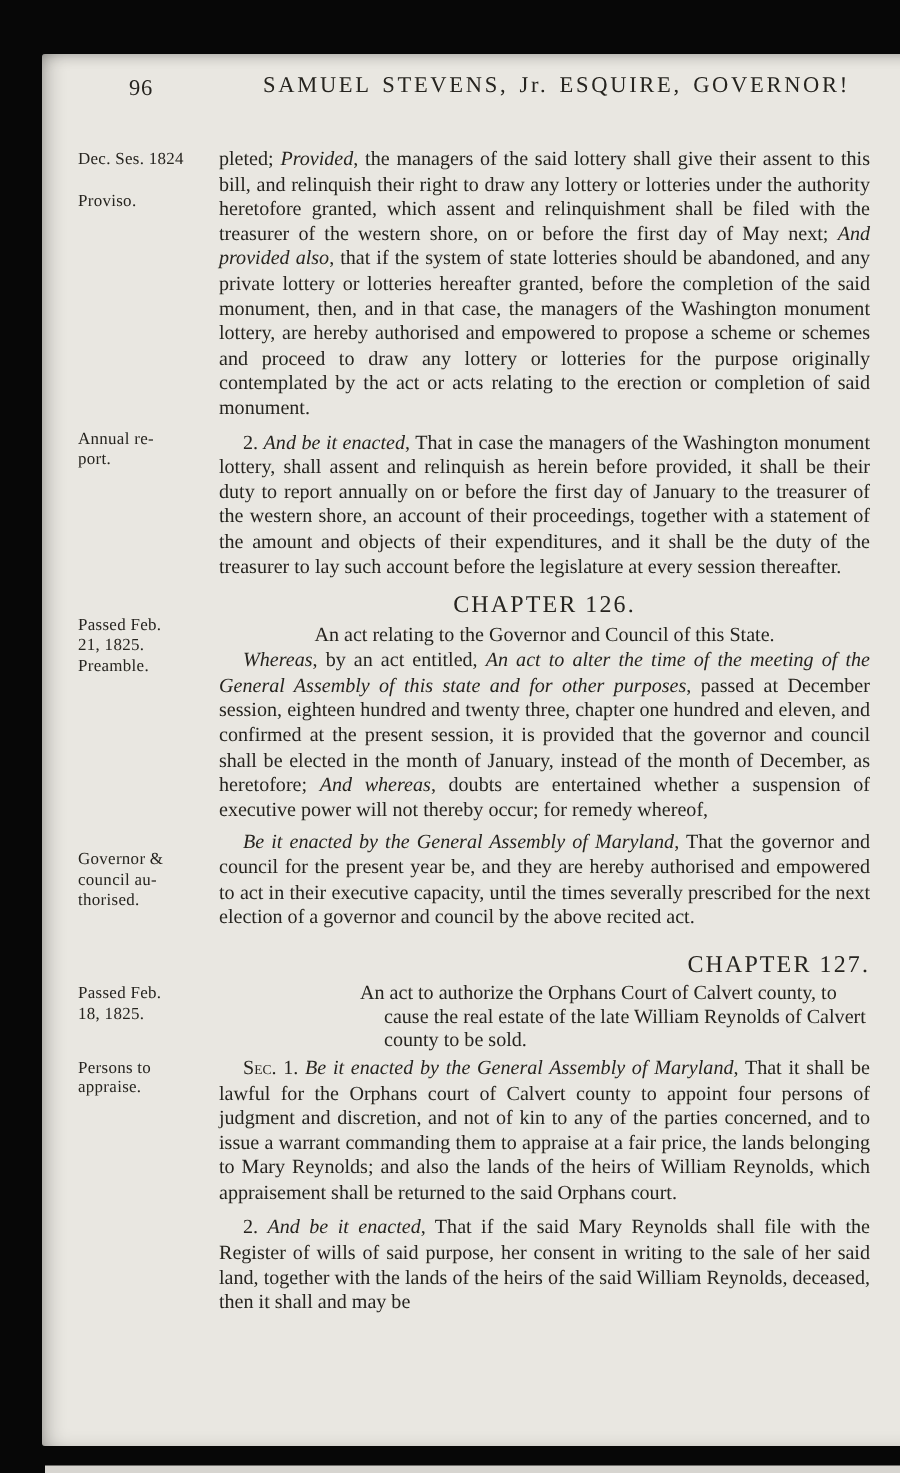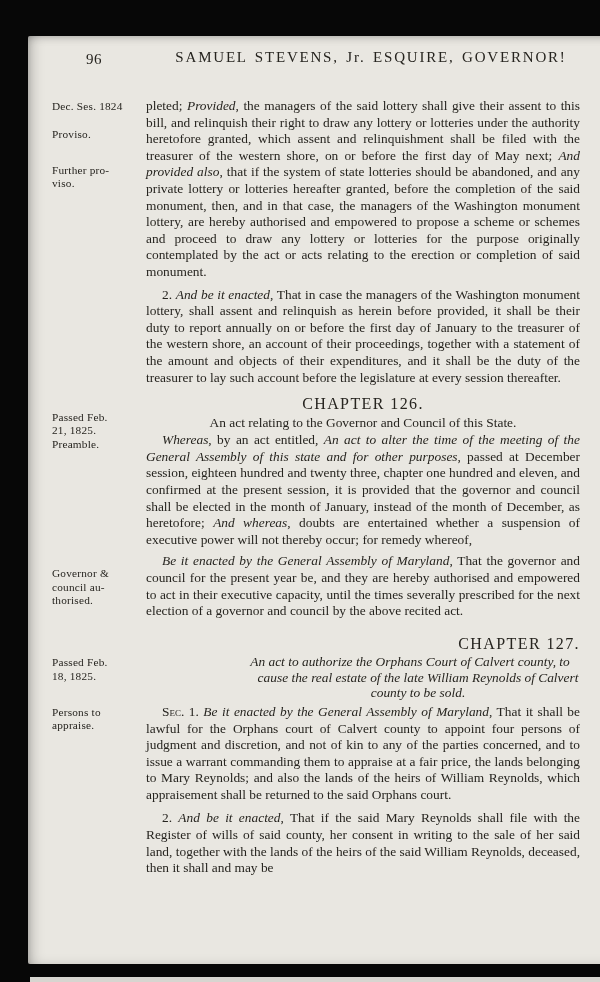--- a/index.html
+++ b/index.html
@@ -60,22 +60,21 @@
     text-align: center;
     font-size: 16px;
     letter-spacing: 1.4px;
     margin-top: 10px;
   }
   .act-title-center { text-align: center; margin-top: 2px; }
   .act-title-hang {
     margin-top: 2px;
     padding-left: 110px; text-indent: -16px;
     line-height: 15.5px;
-    text-align: center;
-    font-style: italic;
+    text-align: left;
   }
   .mt6  { margin-top: 6px; }
   .mt1  { margin-top: 1px; }
   .mt5  { margin-top: 5px; }
   .mt16 { margin-top: 16px; text-align: right; }
   .mt3  { margin-top: 3px; }
   .mt7  { margin-top: 7px; }
 </style>
 </head>
 <body>
@@ -85,26 +84,26 @@
   <div class="header">
     <span class="page-number">96</span>
     <span class="running-title">SAMUEL STEVENS, Jr. ESQUIRE, GOVERNOR!</span>
   </div>
 
   <div class="main">
 
     <div class="block">
       <span class="note" style="top:2px">Dec. Ses. 1824</span>
       <span class="note" style="top:30px">Proviso.</span>
-      <span class="note" style="top:66px">Further pro-
-viso.</span>
       <p><span>pleted; </span><span class="i">Provided</span><span>, the managers of the said lottery shall give their assent to this bill, and relinquish their right to draw any lottery or lotteries under the authority heretofore granted, which assent and relinquishment shall be filed with the treasurer of the western shore, on or before the first day of May next; </span><span class="i">And provided also</span><span>, that if the system of state lotteries should be abandoned, and any private lottery or lotteries hereafter granted, before the completion of the said monument, then, and in that case, the managers of the Washington monument lottery, are hereby authorised and empowered to propose a scheme or schemes and proceed to draw any lottery or lotteries for the purpose originally contemplated by the act or acts relating to the erection or completion of said monument.</span></p>
     </div>
 
     <div class="block mt6">
+      <span class="note" style="top:0">Annual re-
+port.</span>
       <p class="indent"><span>2. </span><span class="i">And be it enacted</span><span>, That in case the managers of the Washington monument lottery, shall assent and relinquish as herein before provided, it shall be their duty to report annually on or before the first day of January to the treasurer of the western shore, an account of their proceedings, together with a statement of the amount and objects of their expenditures, and it shall be the duty of the treasurer to lay such account before the legislature at every session thereafter.</span></p>
     </div>
 
     <div class="block">
       <p class="chapter-head">CHAPTER 126.</p>
     </div>
 
     <div class="block">
       <span class="note" style="top:-4px">Passed Feb.
 21, 1825.
@@ -133,19 +132,19 @@
       <p class="act-title-hang">An act to authorize the Orphans Court of Calvert county, to cause the real estate of the late William Reynolds of Calvert county to be sold.</p>
     </div>
 
     <div class="block mt3">
       <span class="note" style="top:2px">Persons to
 appraise.</span>
       <p class="indent"><span class="sc">Sec. 1. </span><span class="i">Be it enacted by the General Assembly of Maryland</span><span>, That it shall be lawful for the Orphans court of Calvert county to appoint four persons of judgment and discretion, and not of kin to any of the parties concerned, and to issue a warrant commanding them to appraise at a fair price, the lands belonging to Mary Reynolds; and also the lands of the heirs of William Reynolds, which appraisement shall be returned to the said Orphans court.</span></p>
     </div>
 
     <div class="block mt7">
-      <p class="indent"><span>2. </span><span class="i">And be it enacted</span><span>, That if the said Mary Reynolds shall file with the Register of wills of said county, her consent in writing to the sale of her said land, together with the lands of the heirs of the said William Reynolds, deceased, then it shall and may be</span></p>
+      <p class="indent"><span>2. </span><span class="i">And be it enacted</span><span>, That if the said Mary Reynolds shall file with the Register of wills of said purpose, her consent in writing to the sale of her said land, together with the lands of the heirs of the said William Reynolds, deceased, then it shall and may be</span></p>
     </div>
 
   </div>
 </div>
 
 <div class="bottom-sliver"></div>
 
 </body></html>

